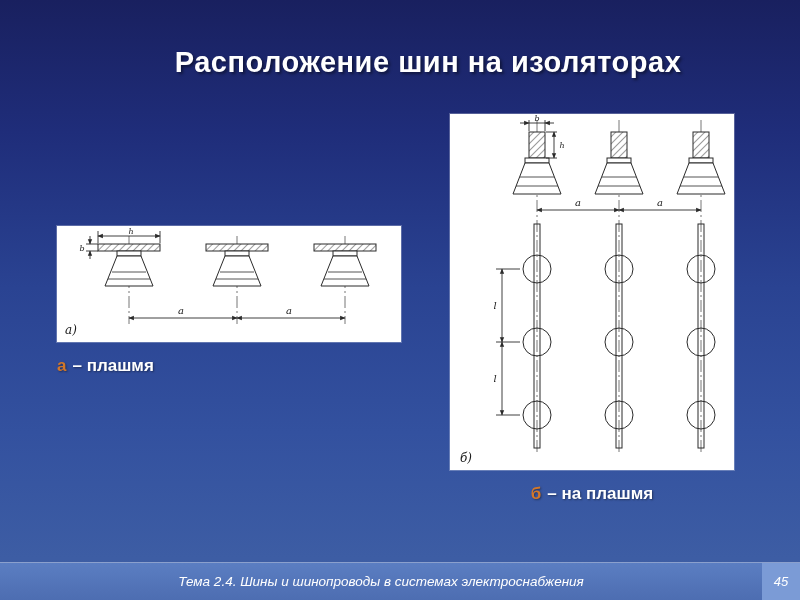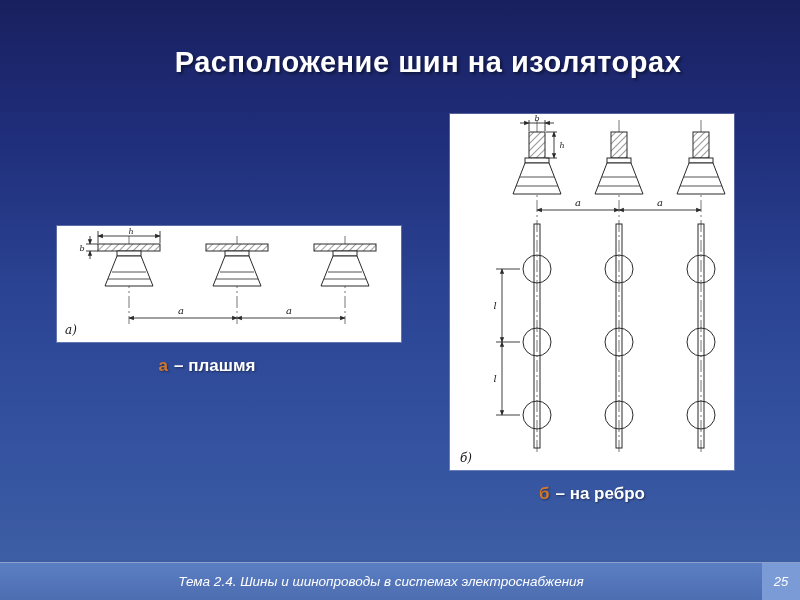--- a/index.html
+++ b/index.html
@@ -10,21 +10,21 @@
   }
   .title{
     position:absolute;top:46px;left:0;width:800px;margin:0;
     text-align:center;color:#ffffff;font-size:29px;font-weight:bold;
     letter-spacing:0.5px;text-shadow:2px 2px 3px rgba(0,0,0,0.45);padding-left:28px;
   }
   .figure{position:absolute;background:#ffffff;box-shadow:0 0 0 1px rgba(255,255,255,0.25);}
   .figure-a{left:57px;top:226px;width:344px;height:116px;}
   .figure-b{left:450px;top:114px;width:284px;height:356px;}
   .caption{position:absolute;color:#ffffff;font-size:17px;font-weight:bold;text-shadow:1px 1px 2px rgba(0,0,0,0.4);}
-  .caption-a{left:57px;top:356px;width:300px;text-align:center;}
+  .caption-a{left:57px;top:356px;width:300px;text-align:left;}
   .caption-b{left:450px;top:484px;width:284px;text-align:center;}
   .cap-letter{color:#d2772a;}
   .cap-rest{margin-left:6px;}
   .footer-bar{
     position:absolute;left:0;bottom:0;width:800px;height:37px;
     display:flex;align-items:center;
     background:linear-gradient(180deg,#5b7ec2 0%,#4d6db1 100%);
     border-top:1px solid rgba(255,255,255,0.35);
     font-style:italic;
   }
@@ -190,21 +190,21 @@
       <line x1="52" y1="155" x2="52" y2="228" class="dl" marker-start="url(#arrB)" marker-end="url(#arrB)"></line>
       <line x1="52" y1="228" x2="52" y2="301" class="dl" marker-start="url(#arrB)" marker-end="url(#arrB)"></line>
       <text x="45" y="195" class="dim">l</text>
       <text x="45" y="268" class="dim">l</text>
 
       <text x="10" y="348" class="fig-label">б)</text>
     </svg>
   </div>
 
   <div class="caption caption-b">
-    <span class="cap-letter">б</span><span class="cap-rest">– на ребро</span>
+    <span class="cap-letter">б</span><span class="cap-rest">– на плашмя</span>
   </div>
 
   <div class="footer-bar">
     <div class="footer-text">Тема 2.4. Шины и шинопроводы в системах электроснабжения</div>
-    <div class="page-number">25</div>
+    <div class="page-number">45</div>
   </div>
 
 </div>
 
 </body></html>

